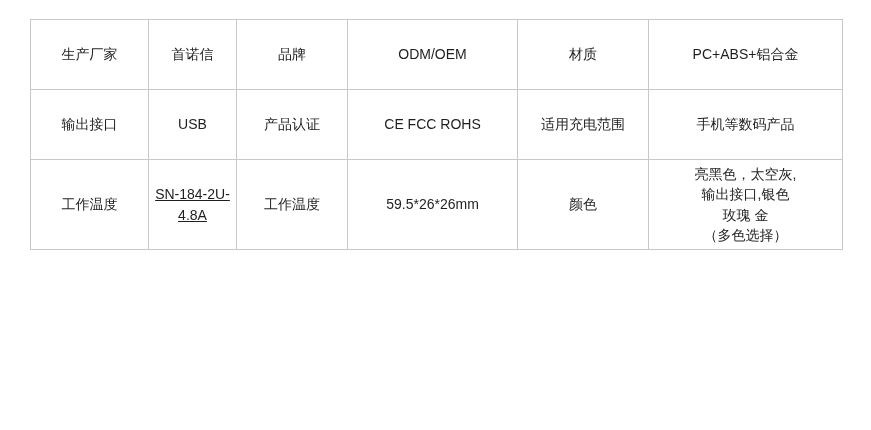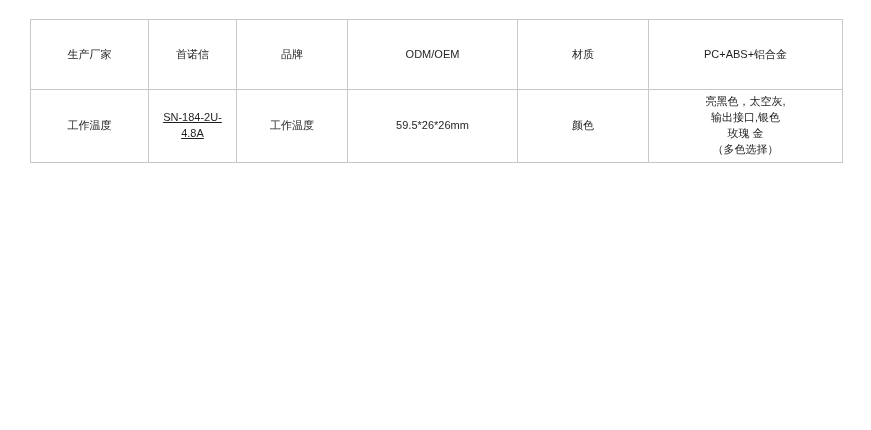--- a/index.html
+++ b/index.html
@@ -22,21 +22,21 @@
   }
   table.spec-table {
     border-collapse: collapse;
     width: 812px;
     table-layout: fixed;
   }
   table.spec-table td {
     border: 1px solid #c8c8c8;
     text-align: center;
     vertical-align: middle;
-    font-size: 11px;
+    font-size: 14px;
     color: #1f1f1f;
     padding: 4px 6px;
     line-height: 1.45;
     height: 70px;
     box-sizing: border-box;
   }
   
   col.c0 { width: 118px; }
   col.c1 { width: 88px; }
   col.c2 { width: 111px; }
@@ -72,20 +72,28 @@
     <tbody>
       <tr>
         <td>生产厂家</td>
         <td>首诺信</td>
         <td>品牌</td>
         <td>ODM/OEM</td>
         <td>材质</td>
         <td>PC+ABS+铝合金</td>
       </tr>
       <tr>
+        <td>输出接口</td>
+        <td>USB</td>
+        <td>产品认证</td>
+        <td>CE FCC ROHS</td>
+        <td>适用充电范围</td>
+        <td>手机等数码产品</td>
+      </tr>
+      <tr>
         <td>工作温度</td>
         <td class="wrap-center">SN-184-2U-4.8A</td>
         <td>工作温度</td>
         <td>59.5*26*26mm</td>
         <td>颜色</td>
         <td class="multiline">亮黑色，太空灰,
 输出接口,银色
 玫瑰 金
 （多色选择）</td>
       </tr>

